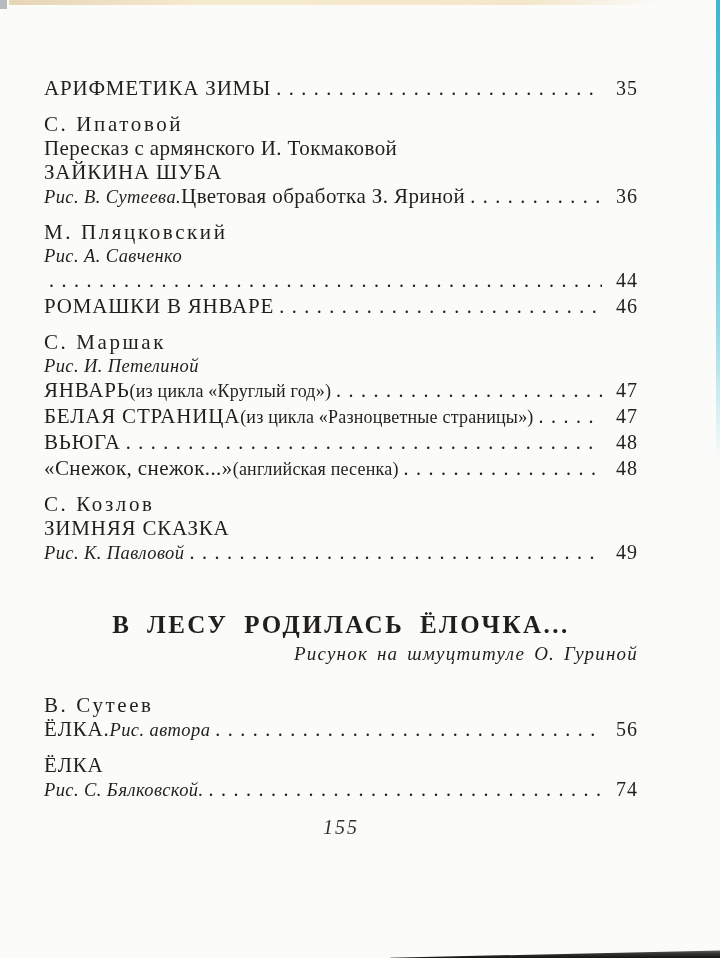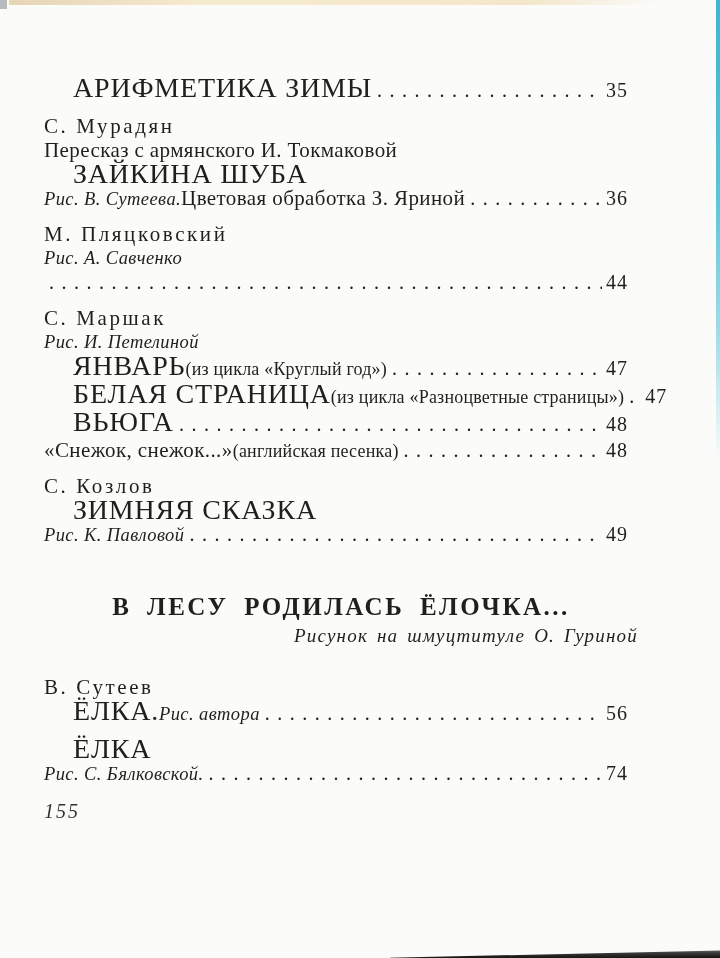--- a/index.html
+++ b/index.html
@@ -27,48 +27,48 @@
     clip-path:polygon(0 96%, 100% 18%, 100% 100%, 0 100%);
   }
   
   .content {
     position:absolute; top:76px; left:44px; width:594px;
   }
   .group + .group { margin-top:10px; }
   .line {
     display:flex; align-items:baseline; line-height:24px; white-space:nowrap;
   }
-  .seg.caps   { font-size:28px; font-weight:500; letter-spacing:0.8px;margin-left:29px; }
+  .seg.caps   { font-size:21px; font-weight:500; letter-spacing:0.8px; }
   .seg.author { font-size:21px; letter-spacing:2.6px; }
   .seg.plain  { font-size:21px; letter-spacing:0.4px; }
   .seg.italic { font-size:18.5px; font-style:italic; letter-spacing:0.4px; }
   .seg.small  { font-size:18px; letter-spacing:0.2px; }
   .leader {
     flex:1 1 auto; overflow:hidden; margin:0 4px 0 5px; min-width:12px;
   }
   .leader::after {
     content:"................................................................................";
     font-size:20px; letter-spacing:7.5px; white-space:nowrap;
   }
   .page {
-    font-size:20px; min-width:32px; text-align:left; letter-spacing:1px;
+    font-size:20px; min-width:32px; text-align:right; letter-spacing:1px;
   }
   
   .section-heading { margin-top:46px; text-align:center; }
   .sec-title {
     font-size:25px; font-weight:700; letter-spacing:2.5px; word-spacing:7px;
     line-height:26px;
   }
   .sec-sub {
     margin-top:3px; font-size:19px; font-style:italic; letter-spacing:1.2px;
     word-spacing:3px; line-height:26px;text-align:right;
   }
   .toc-bottom { margin-top:26px; }
   .footer {
-    margin-top:13px; text-align:left;
+    margin-top:13px; text-align:center;
     font-size:20px; font-style:italic; letter-spacing:2px; color:#33312e;
   }
 </style>
 </head>
 <body>
 
 <div>
   <div class="top-strip"></div>
   <div class="corner-speck"></div>
   <div class="cyan-strip"></div>
@@ -78,21 +78,21 @@
     <div class="toc">
         <div class="group">
           <div class="line">
             <span class="seg caps">АРИФМЕТИКА ЗИМЫ</span>
             <span class="leader"></span>
             <span class="page">35</span>
           </div>
         </div>
         <div class="group">
           <div class="line">
-            <span class="seg author">С. Мурадян</span>
+            <span class="seg author">С. Ипатовой</span>
           </div>
           <div class="line">
             <span class="seg plain">Пересказ с армянского И. Токмаковой</span>
           </div>
           <div class="line">
             <span class="seg caps">ЗАЙКИНА ШУБА</span>
           </div>
           <div class="line">
             <span class="seg italic">Рис. В. Сутеева.</span>
             <span class="seg plain"> Цветовая обработка З. Яриной</span>
@@ -103,20 +103,25 @@
         <div class="group">
           <div class="line">
             <span class="seg author">М. Пляцковский</span>
           </div>
           <div class="line">
             <span class="seg italic">Рис. А. Савченко</span>
           </div>
           <div class="line">
             <span class="leader"></span>
             <span class="page">44</span>
+          </div>
+          <div class="line">
+            <span class="seg caps">РОМАШКИ В ЯНВАРЕ</span>
+            <span class="leader"></span>
+            <span class="page">46</span>
           </div>
         </div>
         <div class="group">
           <div class="line">
             <span class="seg author">С. Маршак</span>
           </div>
           <div class="line">
             <span class="seg italic">Рис. И. Петелиной</span>
           </div>
           <div class="line">

